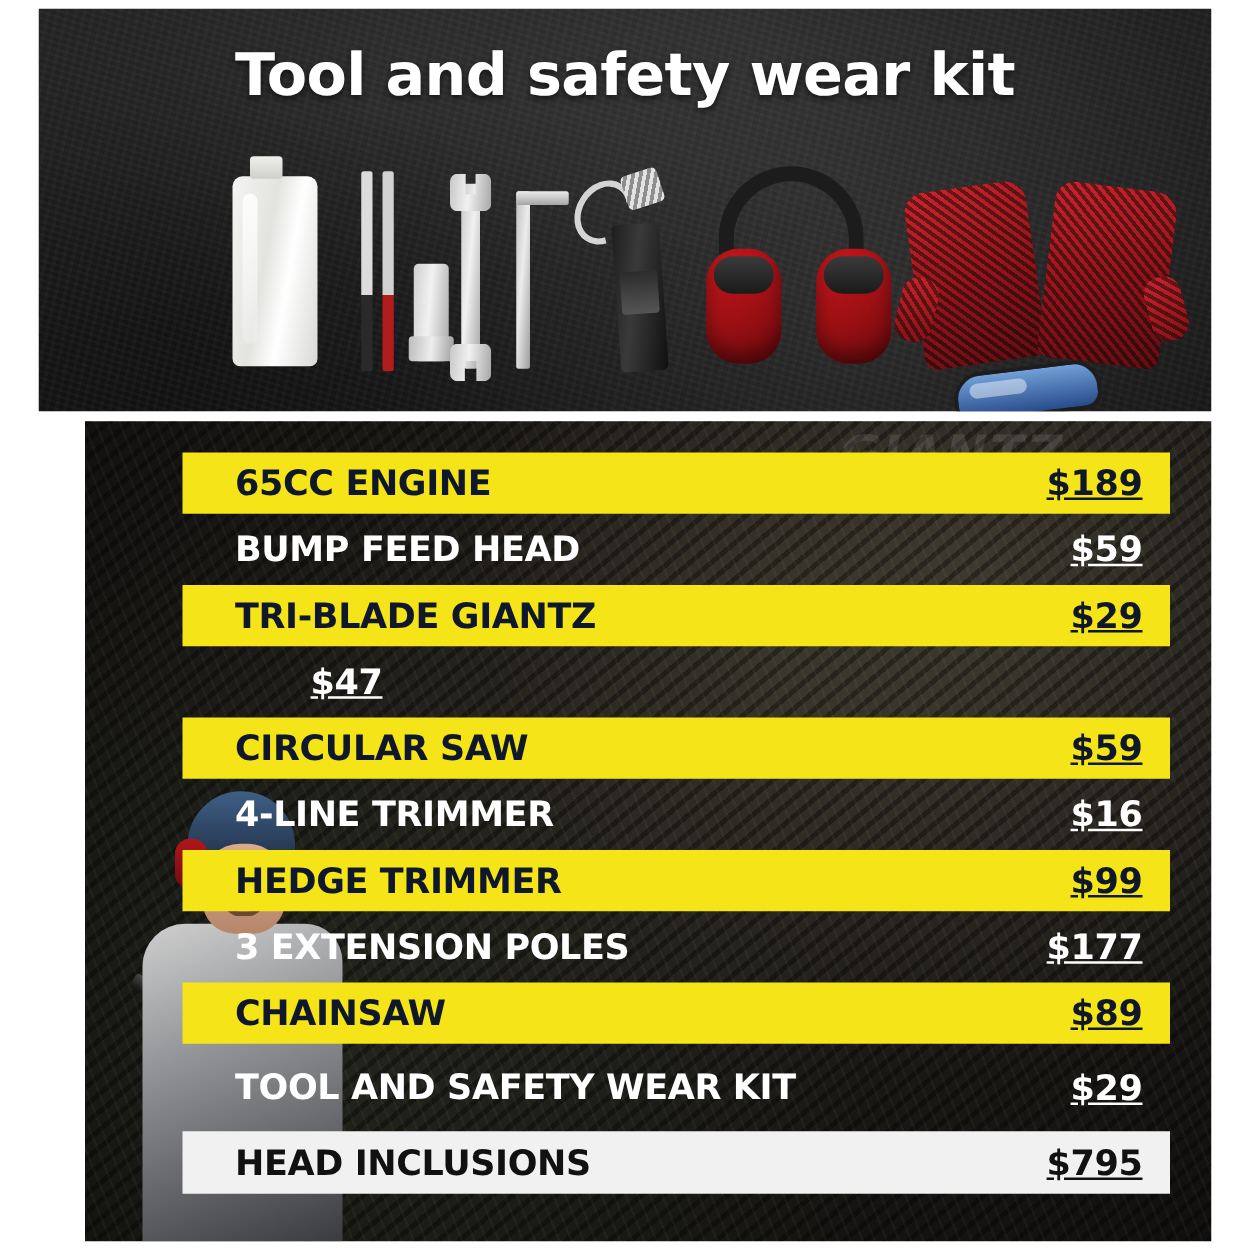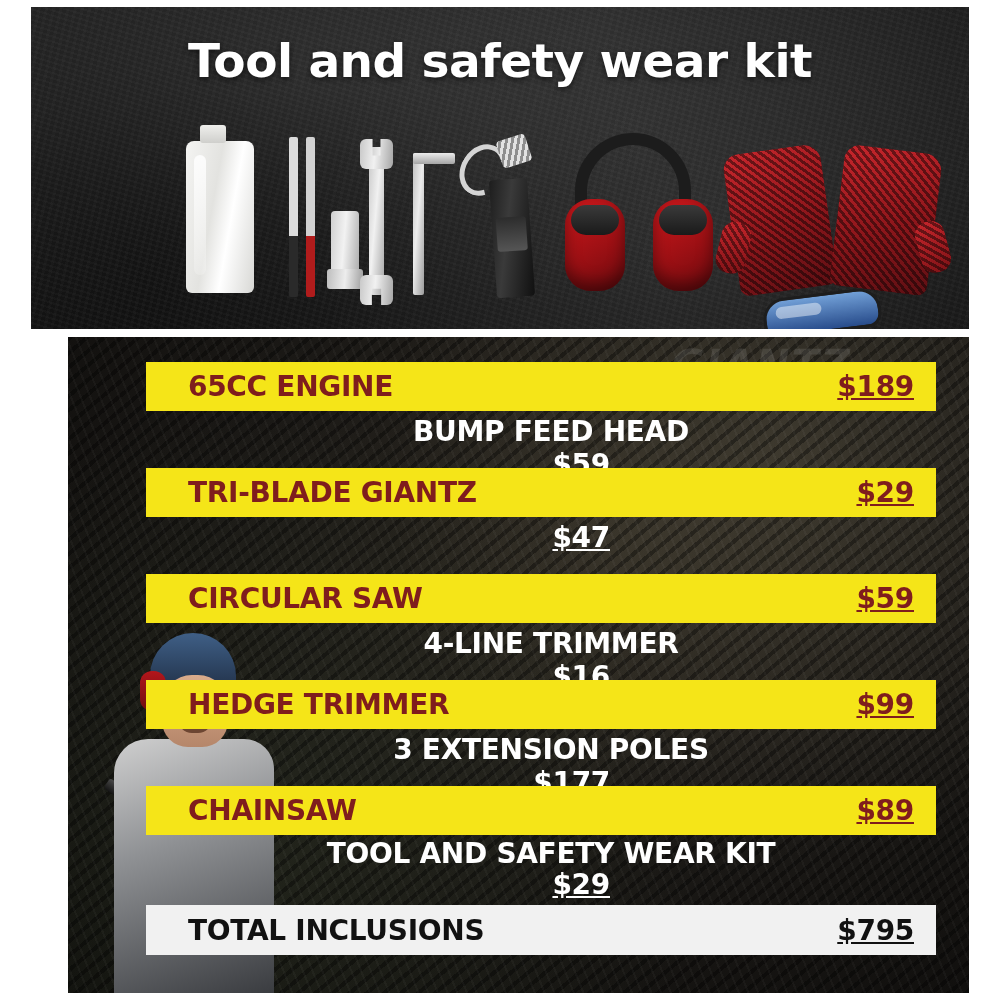--- a/index.html
+++ b/index.html
@@ -286,22 +286,22 @@
     margin-bottom: 4px;
     padding: 0 22px 0 42px;
     font-family: "DejaVu Sans", sans-serif;
     font-weight: bold;
     font-size: 28px;
     letter-spacing: -0.3px;
   }
   .row .name { flex: 1; text-align: left; }
   .row .price { width: 118px; text-align: right; text-decoration: underline; }
 
-  .row.hl { background: #f5e518; color: #7f1d1d; }
-  .row.dk { background: transparent; color: #ffffff; flex-direction: column; }
+  .row.hl { background: #f5e518; color: #0f172a; }
+  .row.dk { background: transparent; color: #ffffff; }
   .row.tall { height: 62px; }
   .row.tall .name { line-height: 1.05; }
   .row.total {
     background: #f1f1f1; color: #111111;
     height: 50px;
     margin-top: 2px;
   }
 </style>
 </head>
 <body>
@@ -383,19 +383,19 @@
         </div>
         <div class="row hl">
           <div class="name">CHAINSAW</div>
           <div class="price">$89</div>
         </div>
         <div class="row dk tall">
           <div class="name">TOOL AND SAFETY WEAR KIT</div>
           <div class="price">$29</div>
         </div>
         <div class="row total">
-          <div class="name">TOTAL INCLUSIONS</div>
+          <div class="name">HEAD INCLUSIONS</div>
           <div class="price">$795</div>
         </div>
       </div>
   </div>
 
 </div>
 
 </body></html>

